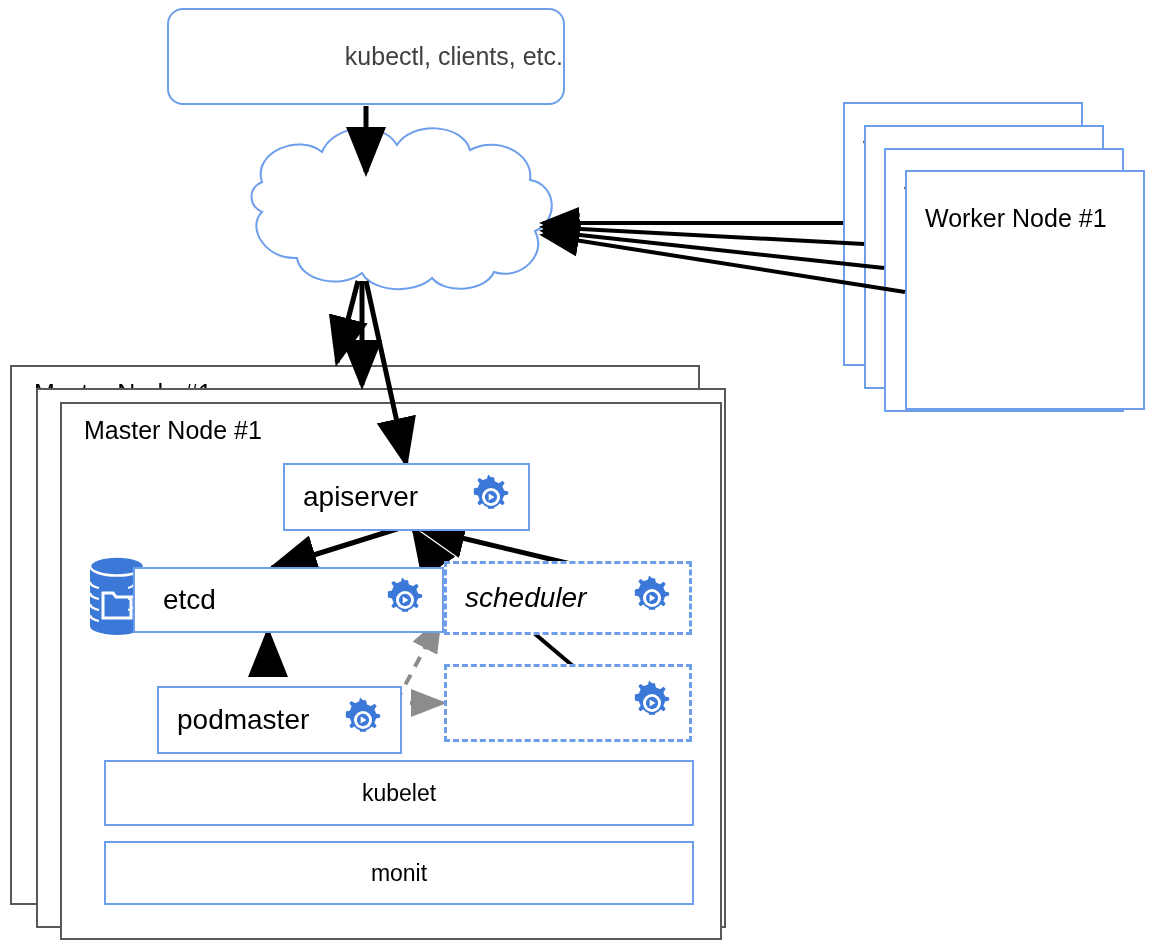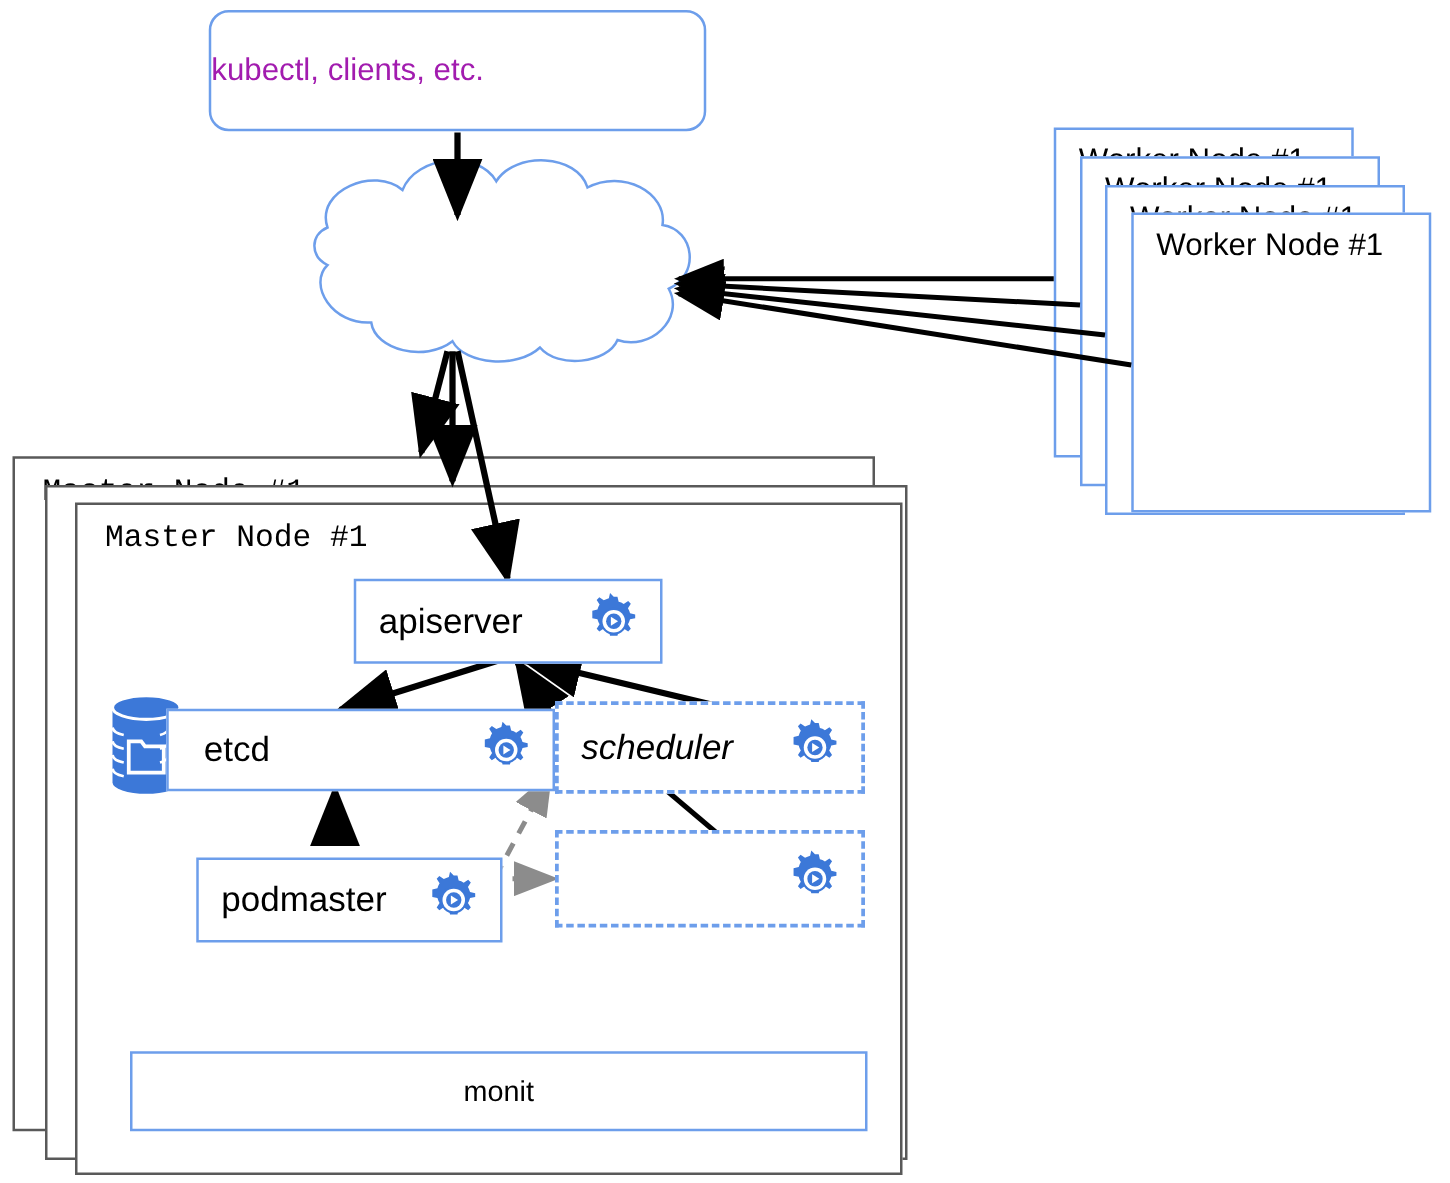--- a/index.html
+++ b/index.html
@@ -30,52 +30,51 @@
     display: flex;
     align-items: center;
   }
   .clients-box {
     left: 167px;
     top: 8px;
     width: 398px;
     height: 97px;
     border: 2px solid #6d9eeb;
     border-radius: 16px;
-    justify-content: flex-start;
+    justify-content: flex-end;
     font-size: 25px;
-    color: #a21caf;
+    color: #404040;
   }
   .worker-card {
     position: absolute;
     box-sizing: border-box;
     background: #ffffff;
     border: 2px solid #6d9eeb;
   }
   .worker-label {
     position: absolute;
     left: 18px;
-    top: 10px;
+    top: 32px;
     font-size: 25px;
     color: #000000;
     white-space: nowrap;
   }
   .master-card {
     position: absolute;
     box-sizing: border-box;
     background: #ffffff;
     border: 2px solid #595959;
   }
   .master-label {
     position: absolute;
     left: 22px;
     top: 12px;
     font-size: 25px;
     color: #000000;
     white-space: nowrap;
-    font-family: Liberation Mono, monospace;
   }
   .comp-box {
     position: absolute;
     box-sizing: border-box;
     background: #ffffff;
     display: flex;
     align-items: center;
   }
   .comp-solid {
     border: 2px solid #6d9eeb;
@@ -274,18 +273,21 @@
       <svg width="46" height="46" viewBox="0 0 48 48">
         <path fill="#3c78d8" d="M24 3.5 l3.1 0 1.0 4.3 a16.7 16.7 0 0 1 4.2 1.75 l3.75-2.4 2.2 2.2 -2.4 3.75 a16.7 16.7 0 0 1 1.75 4.2 l4.3 1.0 0 3.1 -4.3 1.0 a16.7 16.7 0 0 1 -1.75 4.2 l2.4 3.75 -2.2 2.2 -3.75-2.4 a16.7 16.7 0 0 1 -4.2 1.75 l-1.0 4.3 -3.1 0 -3.1 0 -1.0-4.3 a16.7 16.7 0 0 1 -4.2-1.75 l-3.75 2.4 -2.2-2.2 2.4-3.75 a16.7 16.7 0 0 1 -1.75-4.2 l-4.3-1.0 0-3.1 0-3.1 4.3-1.0 a16.7 16.7 0 0 1 1.75-4.2 l-2.4-3.75 2.2-2.2 3.75 2.4 a16.7 16.7 0 0 1 4.2-1.75 l1.0-4.3 z"></path>
         <circle cx="24" cy="24" r="11.2" fill="#3c78d8"></circle>
         <circle cx="24" cy="24" r="9.4" fill="#ffffff"></circle>
         <circle cx="24" cy="24" r="6.4" fill="#3c78d8"></circle>
         <path fill="#ffffff" d="M21.6 20.3 L27.6 24 L21.6 27.7 z"></path>
       </svg>
     </span>
   </div>
 
+  <div class="comp-box comp-solid" style="left:104px; top:760px; width:590px; height:66px;">
+    <span class="comp-label comp-label-center">kubelet</span>
+  </div>
 
   <div class="comp-box comp-solid" style="left:104px; top:841px; width:590px; height:64px;">
     <span class="comp-label comp-label-center">monit</span>
   </div>
 
 </div>
 
 </body></html>

